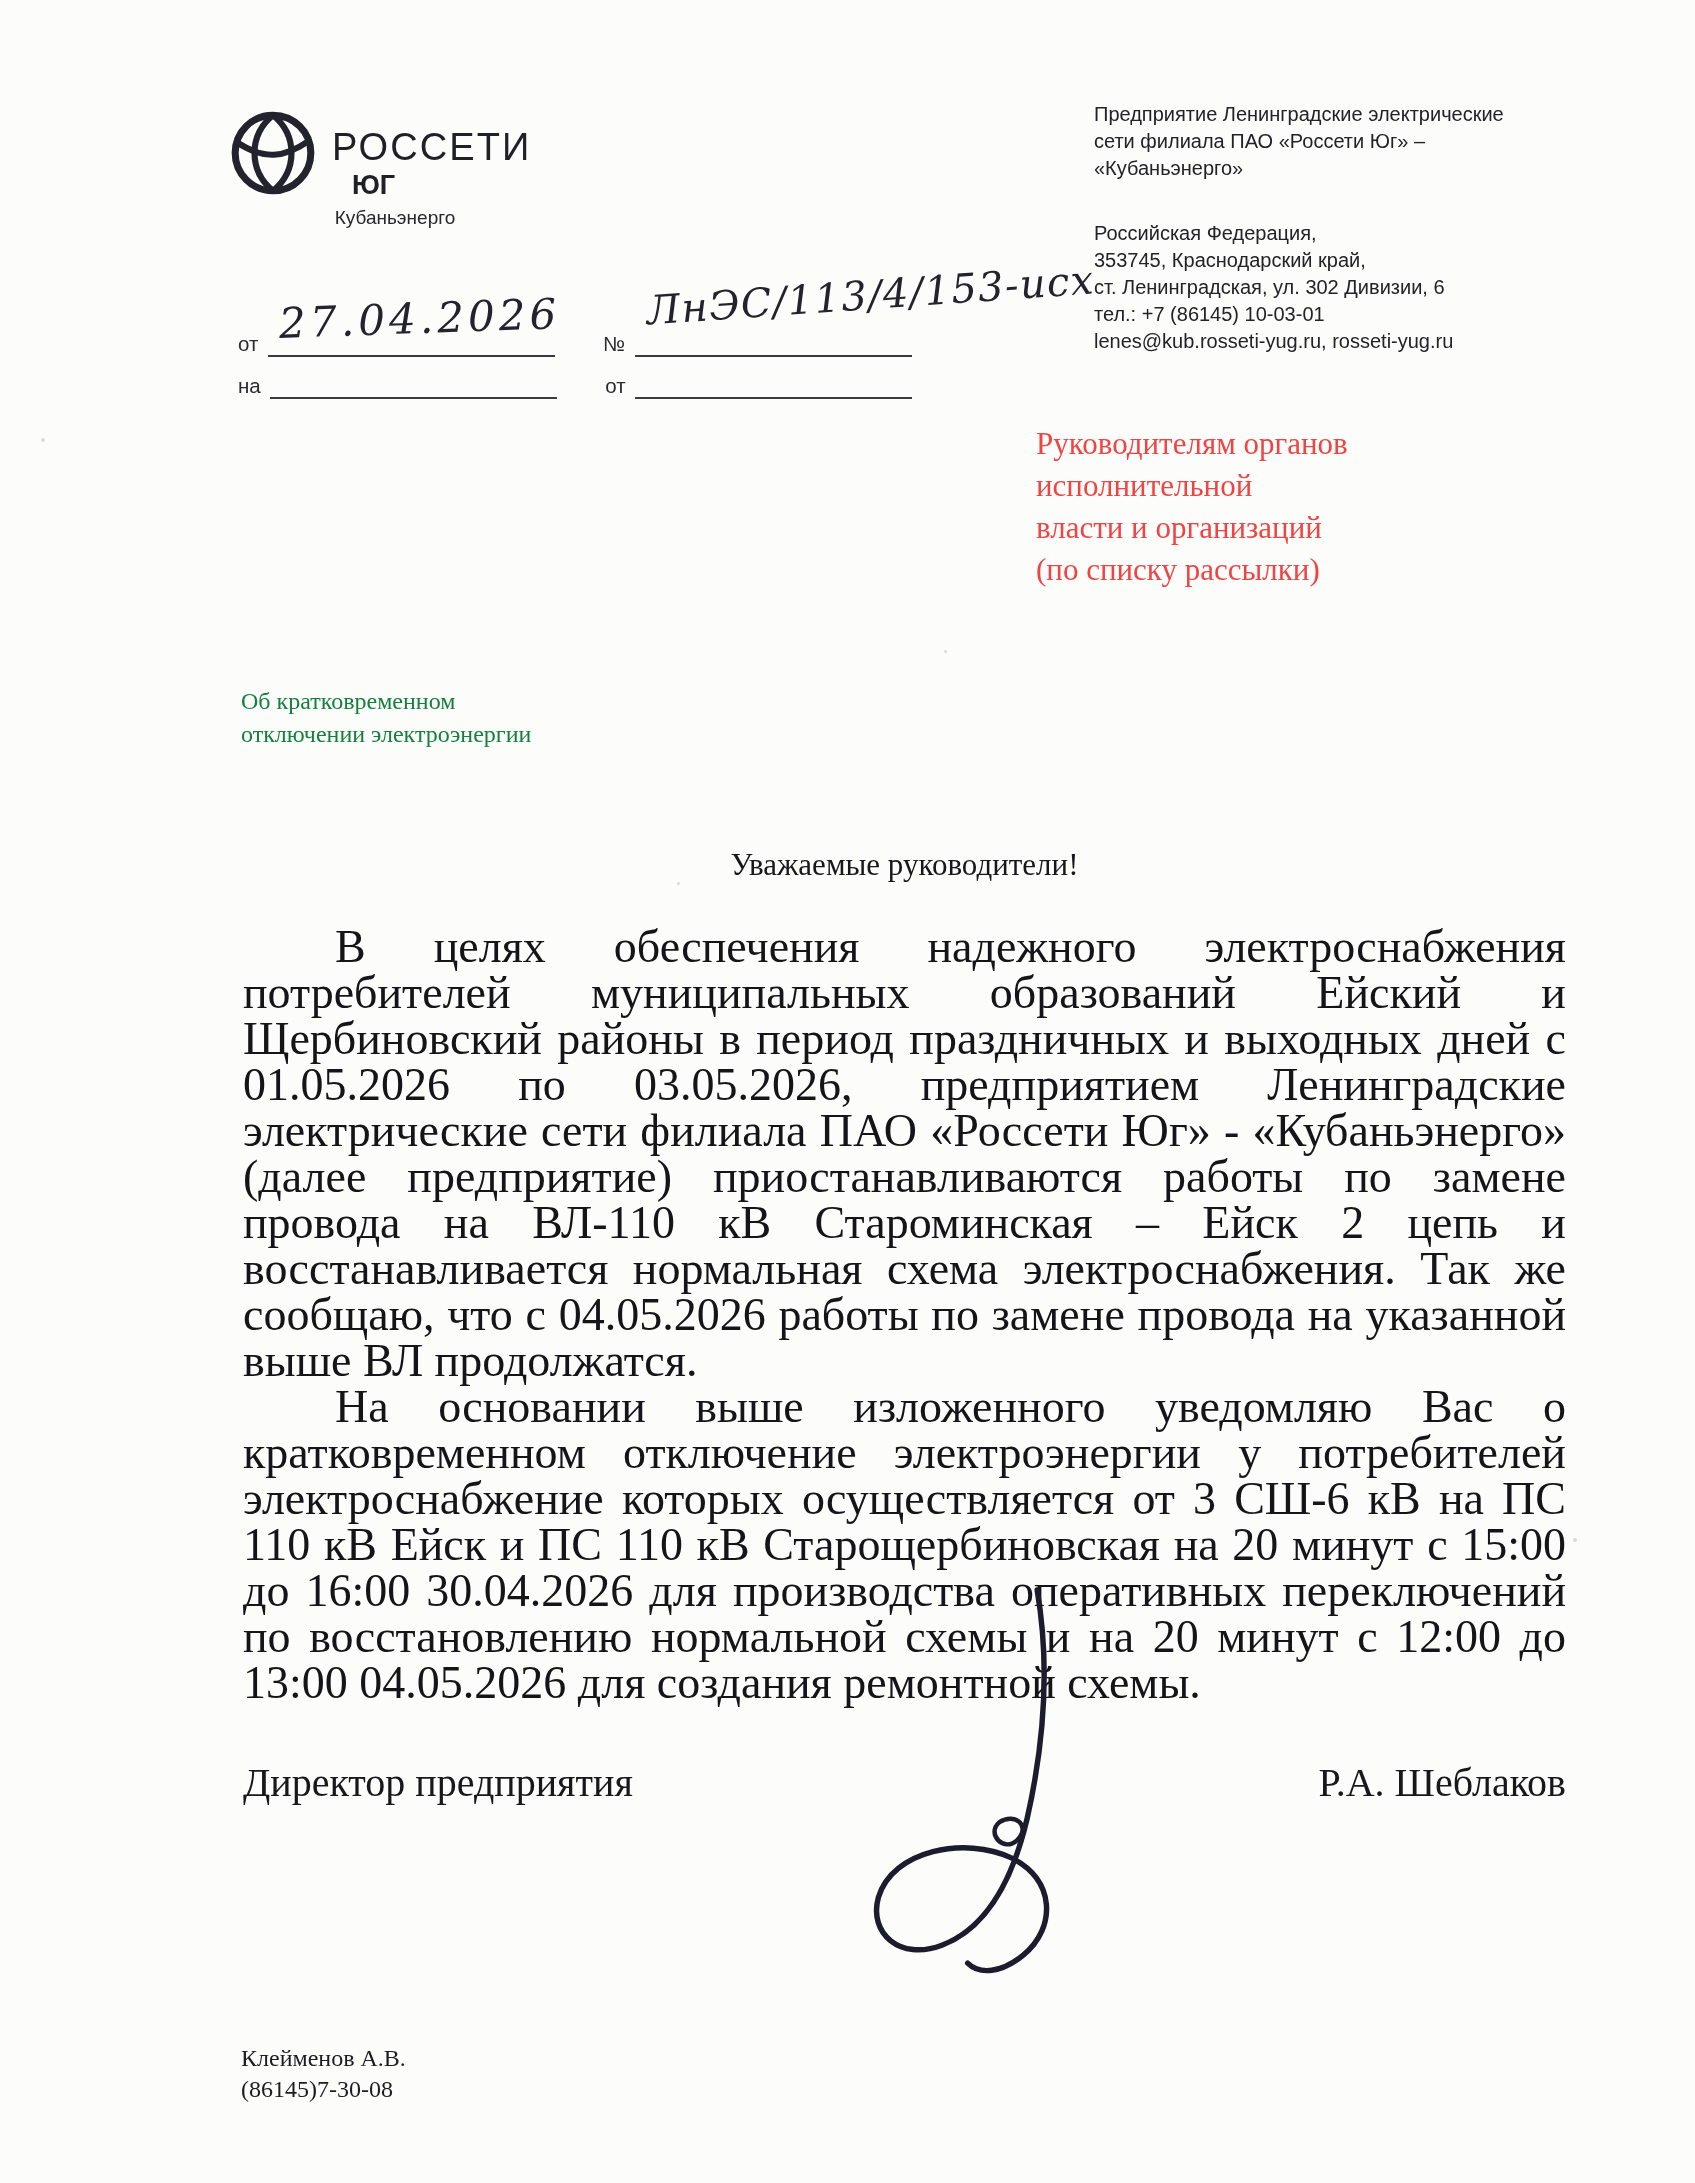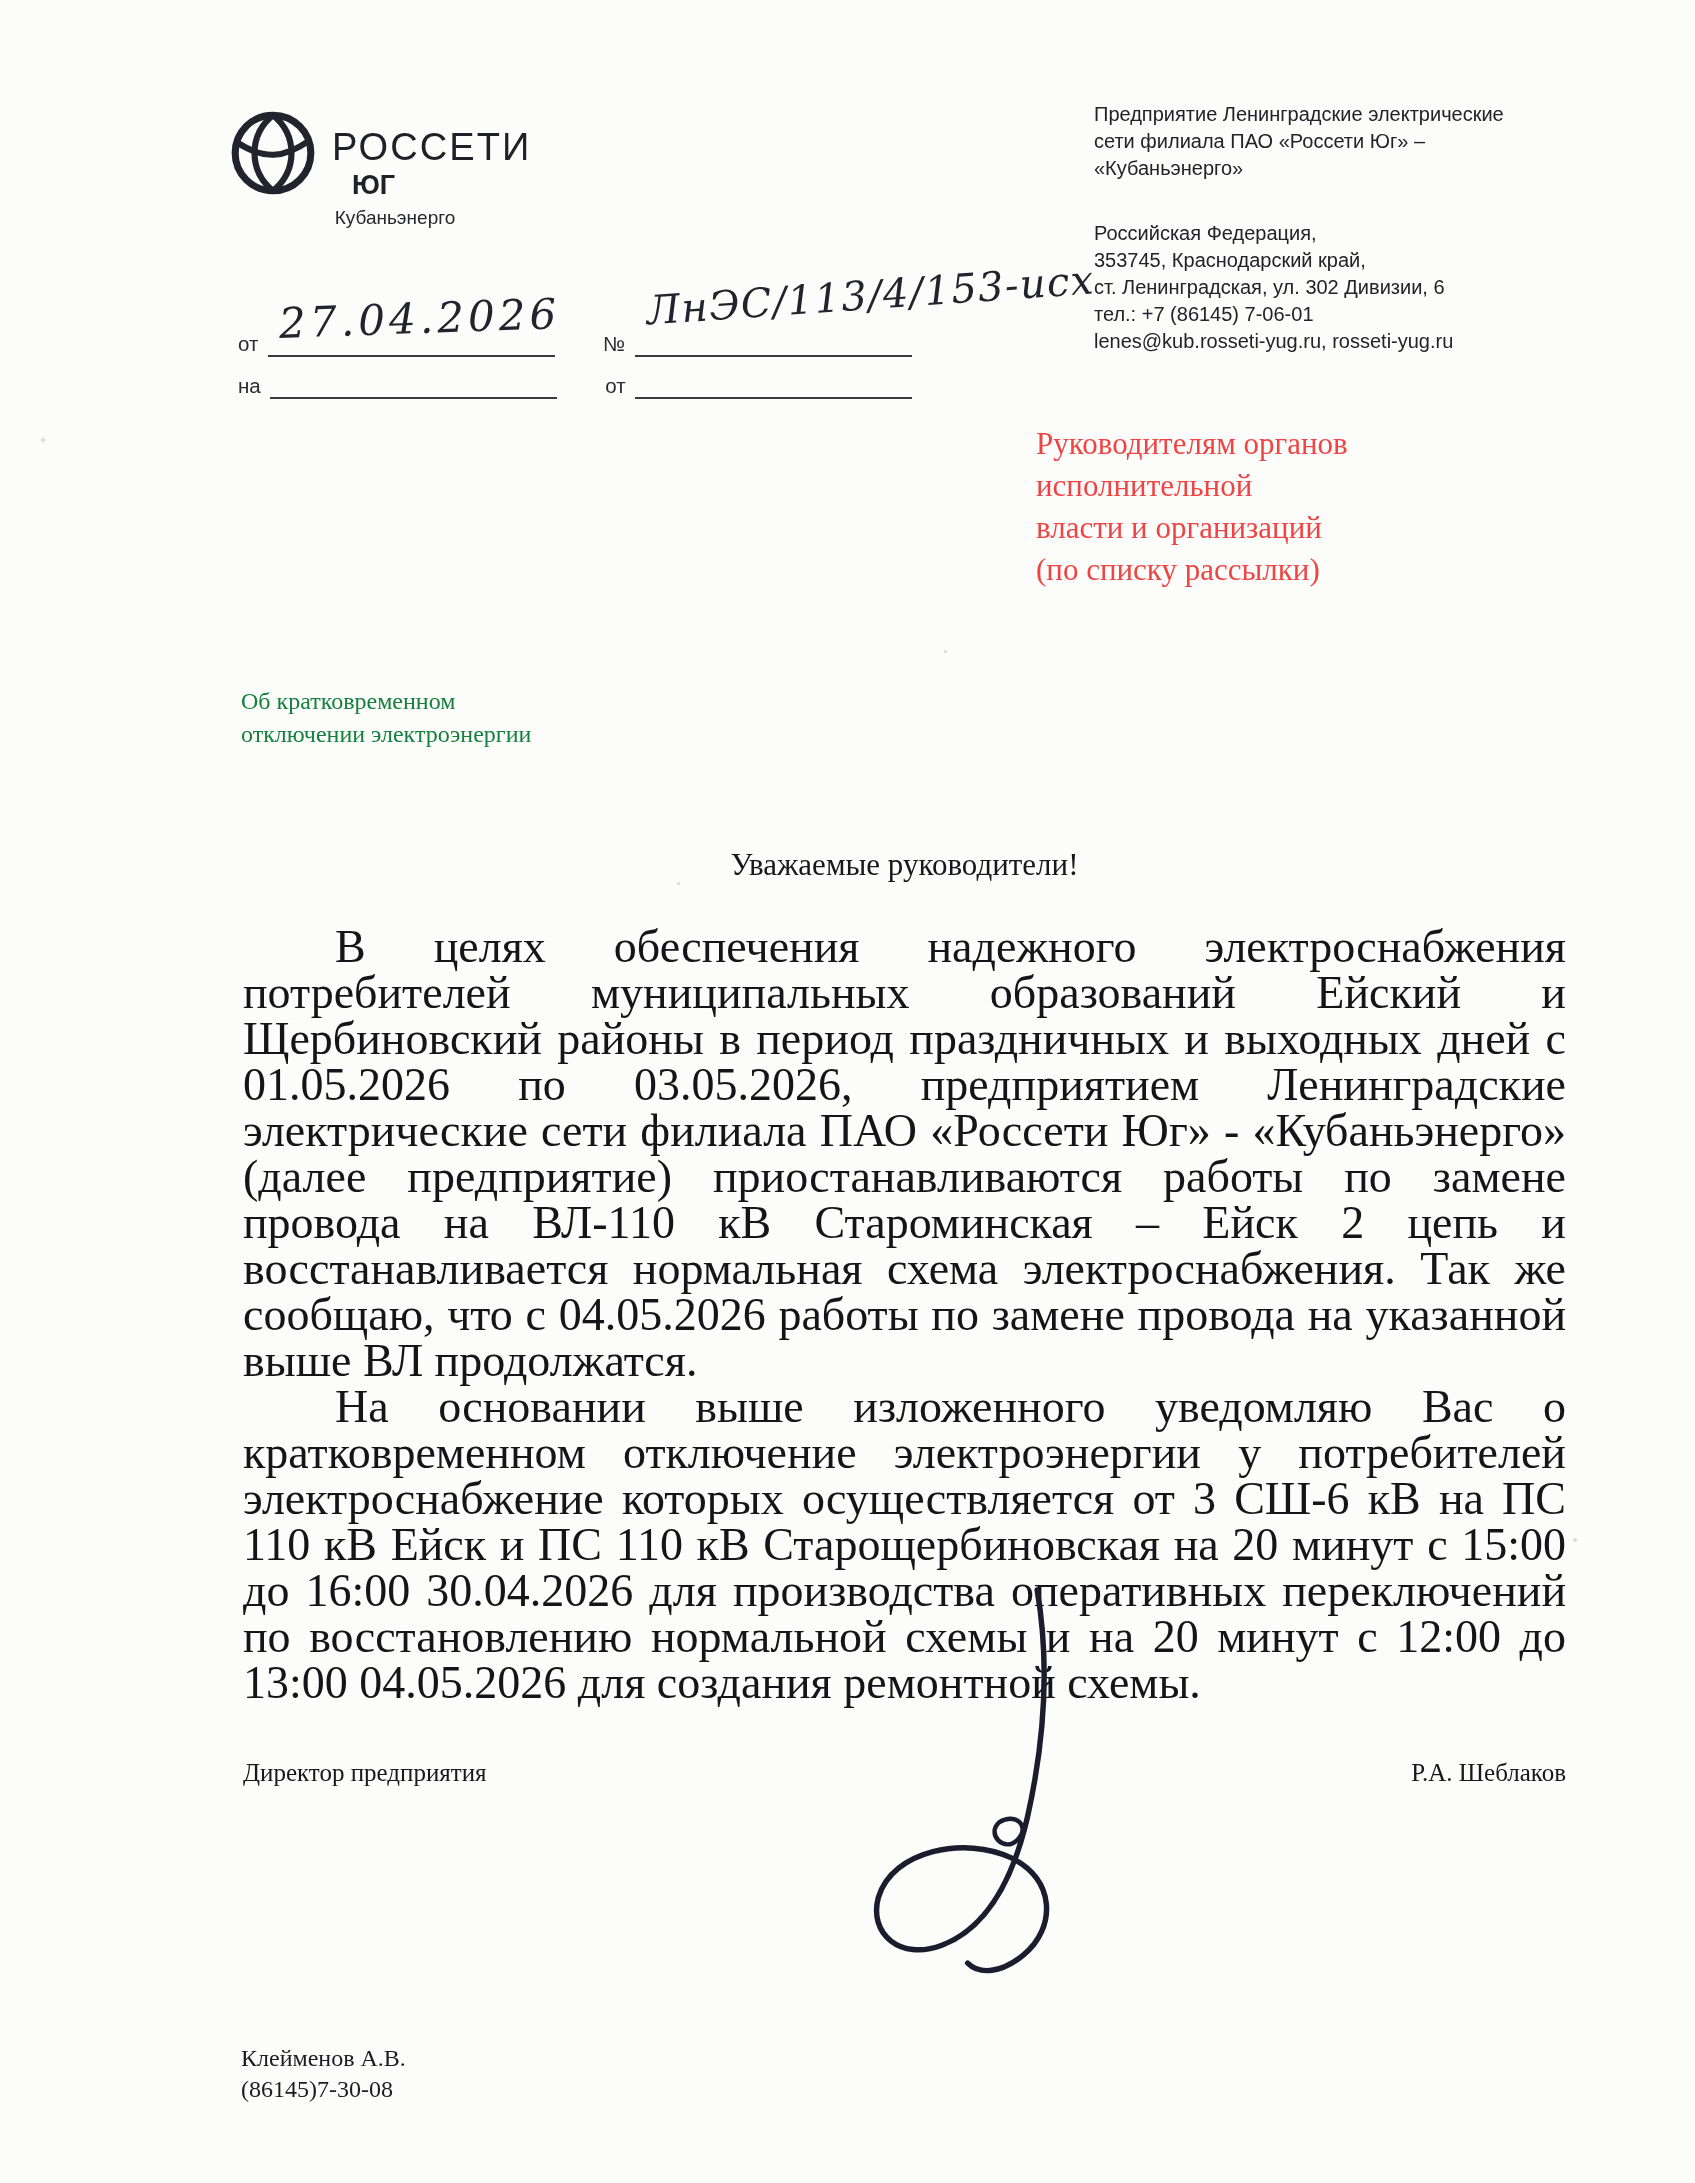--- a/index.html
+++ b/index.html
@@ -74,21 +74,21 @@
     position:absolute; left:243px; top:924px; width:1323px;
     font-size:46px; line-height:46px; text-align:justify;
     color:#141419;
   }
   .body-text p { text-indent:92px; margin:0; }
 
   
   .sig-row {
     position:absolute; left:243px; top:1759px; width:1323px;
     display:flex; justify-content:space-between;
-    font-size:25px; color:#17171c;
+    font-size:40px; color:#17171c;
   }
   .sig-svg { position:absolute; left:831px; top:1580px; width:321px; height:397px; }
 
   
   .footer {
     position:absolute; left:241px; top:2043px;
     font-size:24px; line-height:31px; color:#1c1c22;
   }
 
   
@@ -116,21 +116,21 @@
   <div class="company-info">
     <div class="company-block">
       <div>Предприятие Ленинградские электрические</div>
       <div>сети филиала ПАО «Россети Юг» –</div>
       <div>«Кубаньэнерго»</div>
     </div>
     <div class="address-block">
       <div>Российская Федерация,</div>
       <div>353745, Краснодарский край,</div>
       <div>ст. Ленинградская, ул. 302 Дивизии, 6</div>
-      <div>тел.: +7 (86145) 7-06-01</div>
+      <div>тел.: +7 (86145) 10-03-01</div>
       <div>lenes@kub.rosseti-yug.ru, rosseti-yug.ru</div>
     </div>
   </div>
 
   <div class="ref">
     <div class="ref-row">
       <span class="ref-label">от</span>
       <span class="ref-line line-a"></span>
       <span class="ref-gap"></span>
       <span class="ref-label">№</span>

